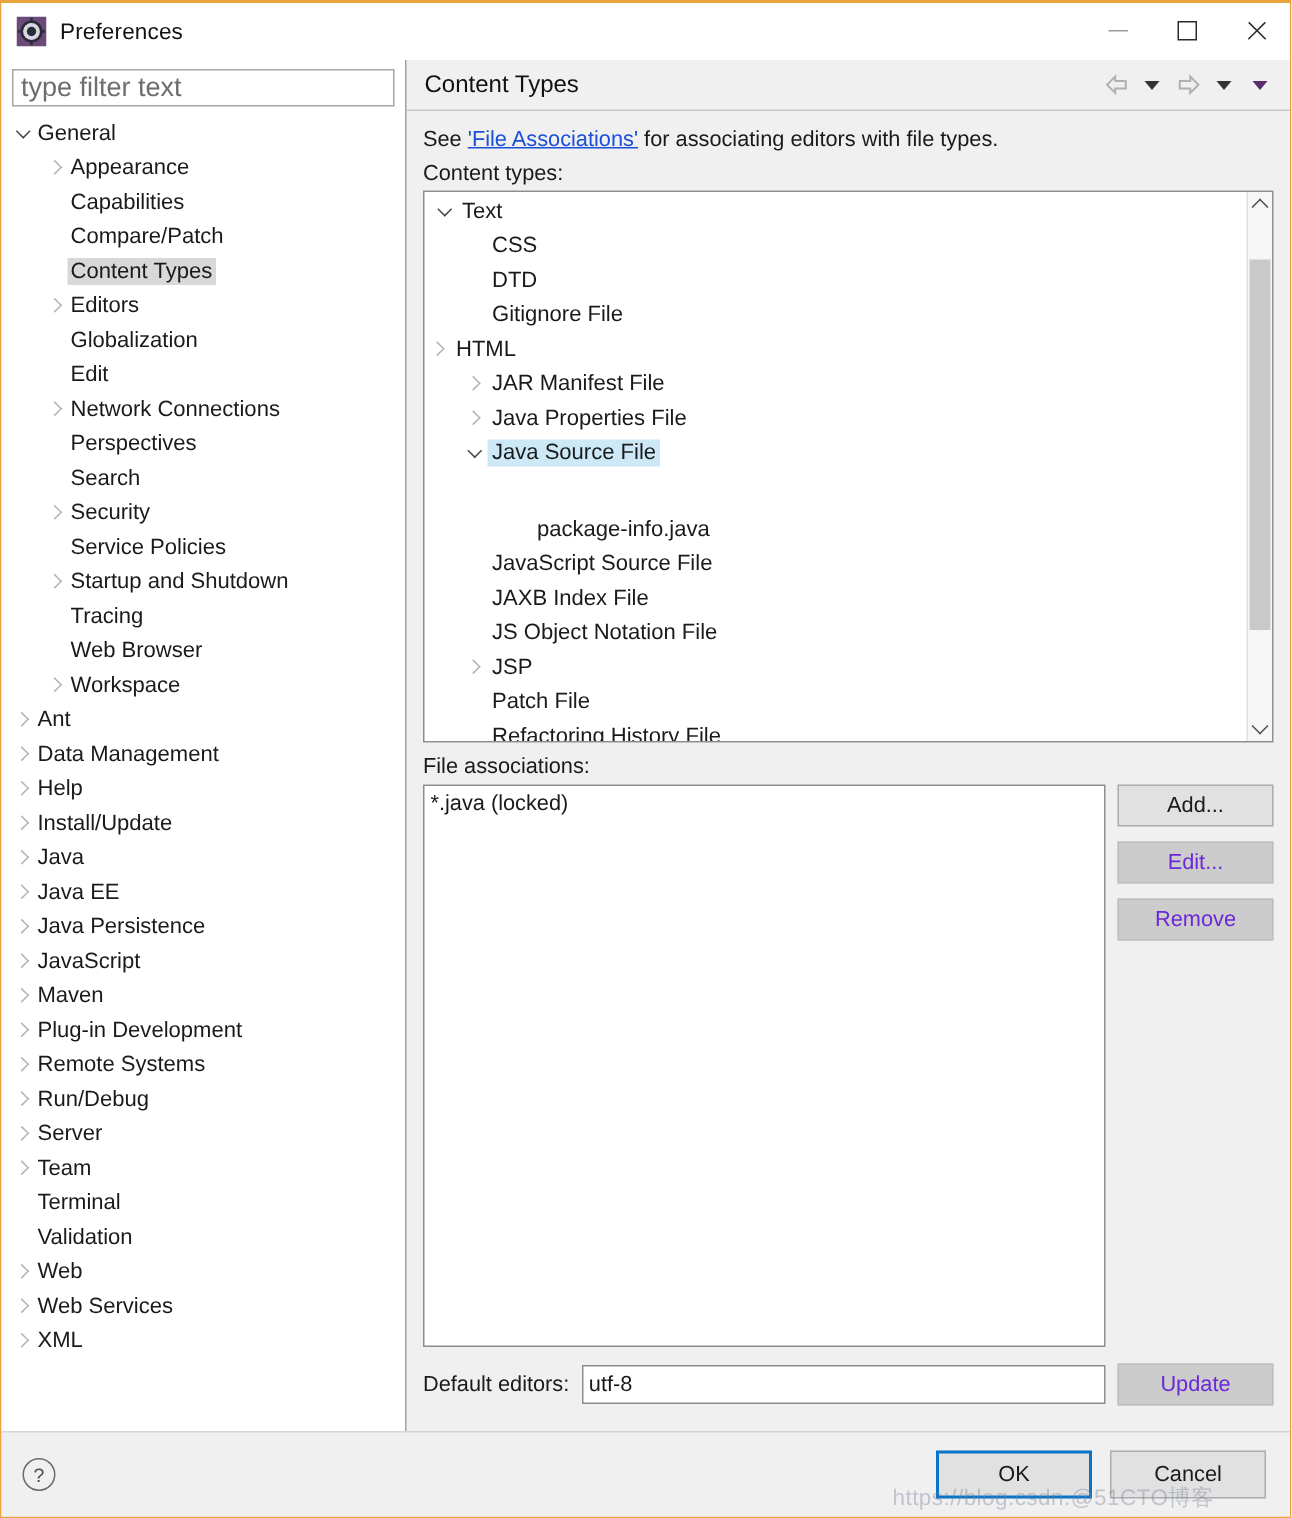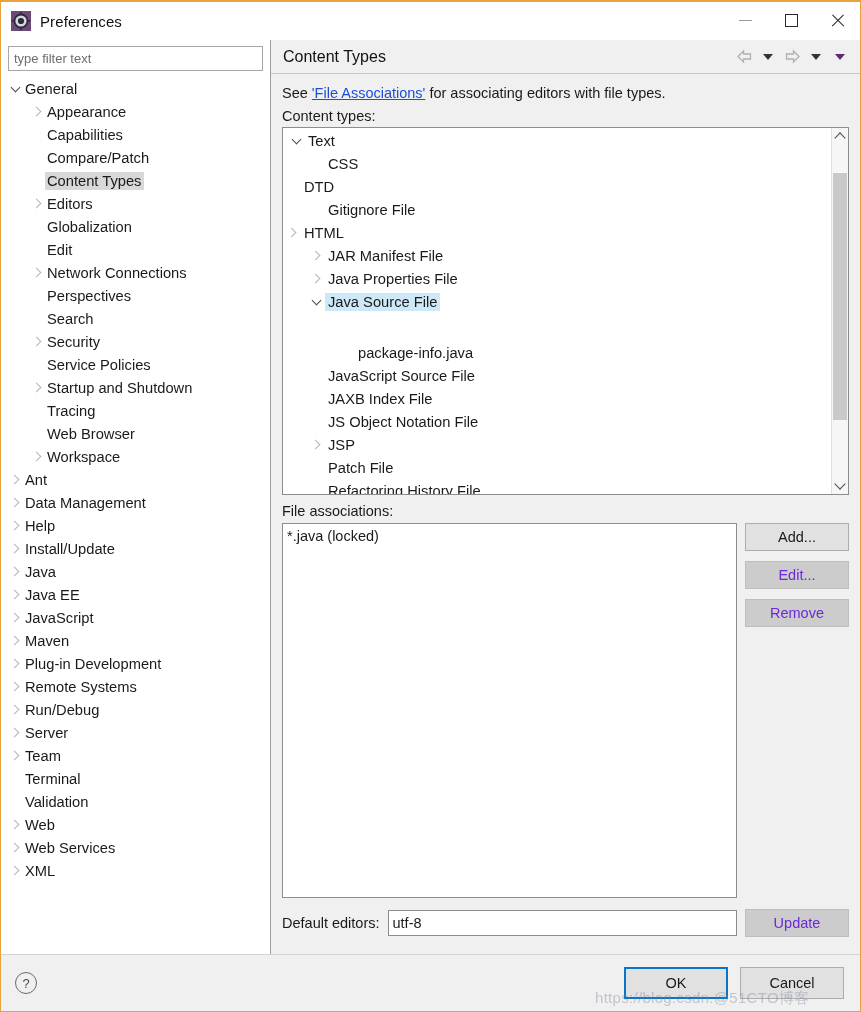--- a/index.html
+++ b/index.html
@@ -65,21 +65,21 @@
     border-right: 1px solid #a0a0a0;
     display: flex; flex-direction: column;
     position: relative;
   }
   #filter-wrap { padding: 6px 8px 4px 7px; }
   #filter-input {
     width: 255px; height: 25px;
     border: 1px solid #a6a6a6;
     background: #fff;
     font-family: "Liberation Sans", sans-serif;
-    font-size: 13px;
+    font-size: 18px;
     color: #701a75;
     padding: 4px 5px;
     outline: none;
   }
   #filter-input::placeholder { color: #6e6e6e; opacity: 1; }
 
   #pref-tree {
     flex: 1; overflow: hidden; position: relative;
     padding-top: 2px;
   }
@@ -399,20 +399,26 @@
           <div class="trow" style="padding-left: 6px;">
             <span class="twist">
               <span class="chev-r"></span>
             </span>
             <span class="tlabel">Java EE</span>
           </div>
           <div class="trow" style="padding-left: 6px;">
             <span class="twist">
               <span class="chev-r"></span>
             </span>
+            <span class="tlabel">Java Persistence</span>
+          </div>
+          <div class="trow" style="padding-left: 6px;">
+            <span class="twist">
+              <span class="chev-r"></span>
+            </span>
             <span class="tlabel">JavaScript</span>
           </div>
           <div class="trow" style="padding-left: 6px;">
             <span class="twist">
               <span class="chev-r"></span>
             </span>
             <span class="tlabel">Maven</span>
           </div>
           <div class="trow" style="padding-left: 6px;">
             <span class="twist">
@@ -513,21 +519,21 @@
               <div class="ctrow" style="padding-left: 4px;">
                 <span class="twist">
                   <span class="chev-d"></span>
                 </span>
                 <span class="ctlabel">Text</span>
               </div>
               <div class="ctrow" style="padding-left: 24px;">
                 <span class="twist"></span>
                 <span class="ctlabel">CSS</span>
               </div>
-              <div class="ctrow" style="">
+              <div class="ctrow" style="padding-left: 24px;">
                 <span class="twist"></span>
                 <span class="ctlabel">DTD</span>
               </div>
               <div class="ctrow" style="padding-left: 24px;">
                 <span class="twist"></span>
                 <span class="ctlabel">Gitignore File</span>
               </div>
               <div class="ctrow" style=" text-align: center;">
                 <span class="twist">
                   <span class="chev-r"></span>

